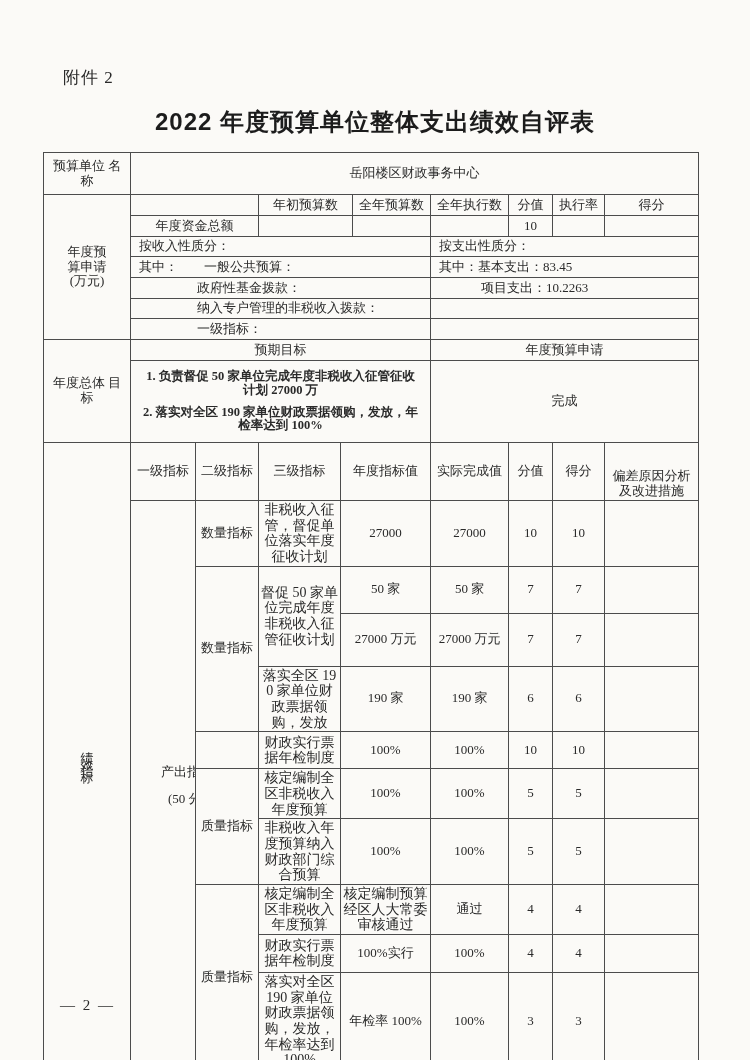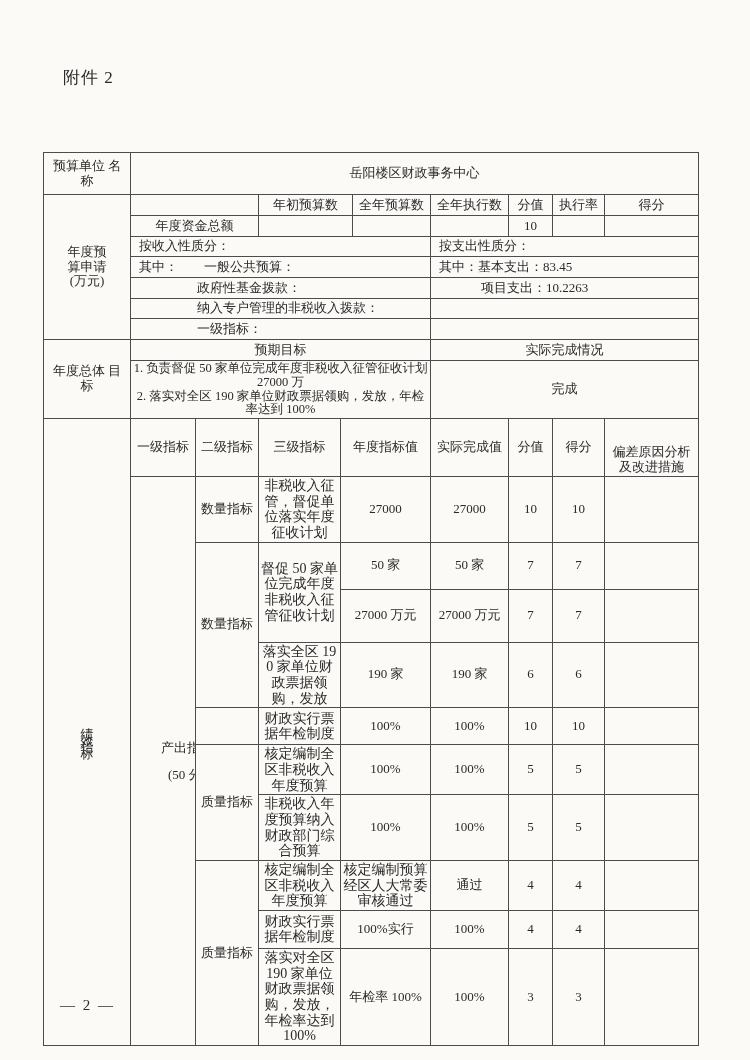--- a/index.html
+++ b/index.html
@@ -21,29 +21,30 @@
   .small{font-size:14px;line-height:1.12;padding:1px 2px;}
   .wrapspan{display:inline-block;vertical-align:middle;}
   .w-unit{width:5.9em;}
   .w-budget{width:3.7em;}
   .w-goal{width:5.9em;}
   .w-dev{width:6.3em;margin-top:25px;}
   .vert{writing-mode:vertical-lr;text-orientation:upright;letter-spacing:0.5em;
         display:inline-block;line-height:1;}
   .l1span{display:inline-block;width:4.6em;line-height:2.1;margin-left:23px;}
   .goalitems{line-height:1.1;font-size:12.5px;padding:1px 2px;}
-  .goalitems div{margin:0;}
+  .goalitems div{margin:8px;font-weight:bold;}
   .pagenum{position:absolute;left:60px;top:997px;font-size:15px;letter-spacing:2px;}
 </style>
 </head>
 <body>
 
 <div class="page">
 
   <div class="attachment">附件 2</div>
+  <div class="title">2022 年度预算单位整体支出绩效自评表</div>
 
   <div class="tablewrap">
 
     <table>
       <colgroup>
           <col style="width:87px">
           <col style="width:568px">
         </colgroup>
       <tbody>
           <tr style="height:42px">
@@ -110,21 +111,21 @@
     <table>
       <colgroup>
           <col style="width:87px">
           <col style="width:300px">
           <col style="width:268px">
         </colgroup>
       <tbody>
           <tr style="height:21px">
         <td rowspan="2"><span class="wrapspan w-goal">年度总体 目标</span></td>
         <td>预期目标</td>
-        <td>实际完成情况</td>
+        <td>年度预算申请</td>
       </tr>
       <tr style="height:53px">
         <td class="goalitems">
           <div>1. 负责督促 50 家单位完成年度非税收入征管征收计划 27000 万</div>
           <div>2. 落实对全区 190 家单位财政票据领购，发放，年检率达到 100%</div>
         </td>
         <td>完成</td>
       </tr>
     </tbody>
       </table>

